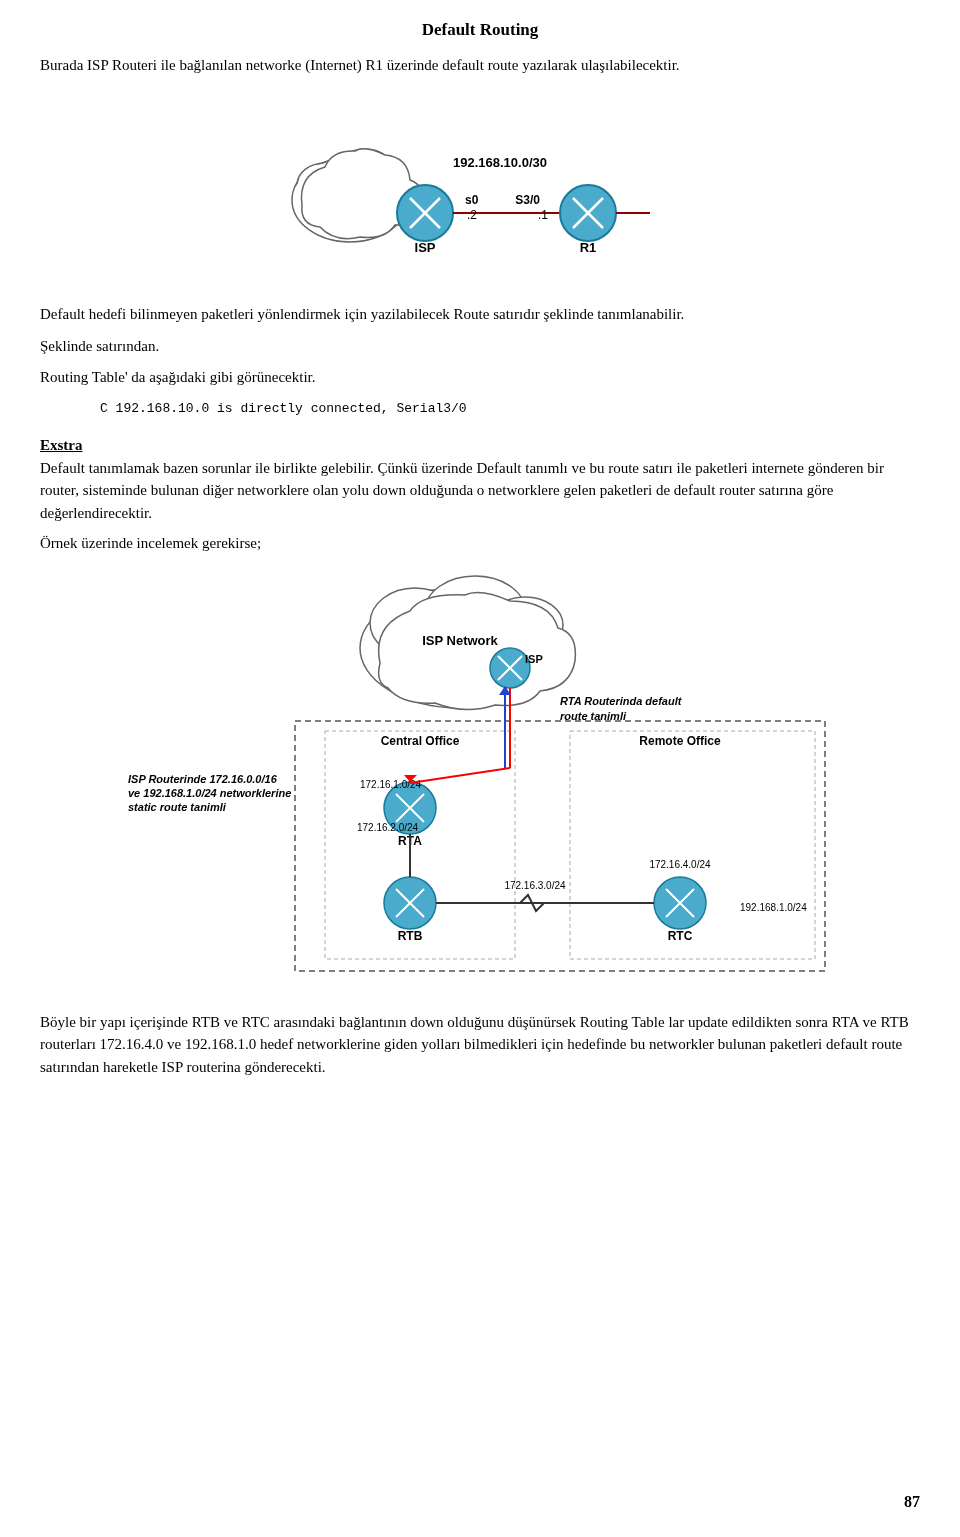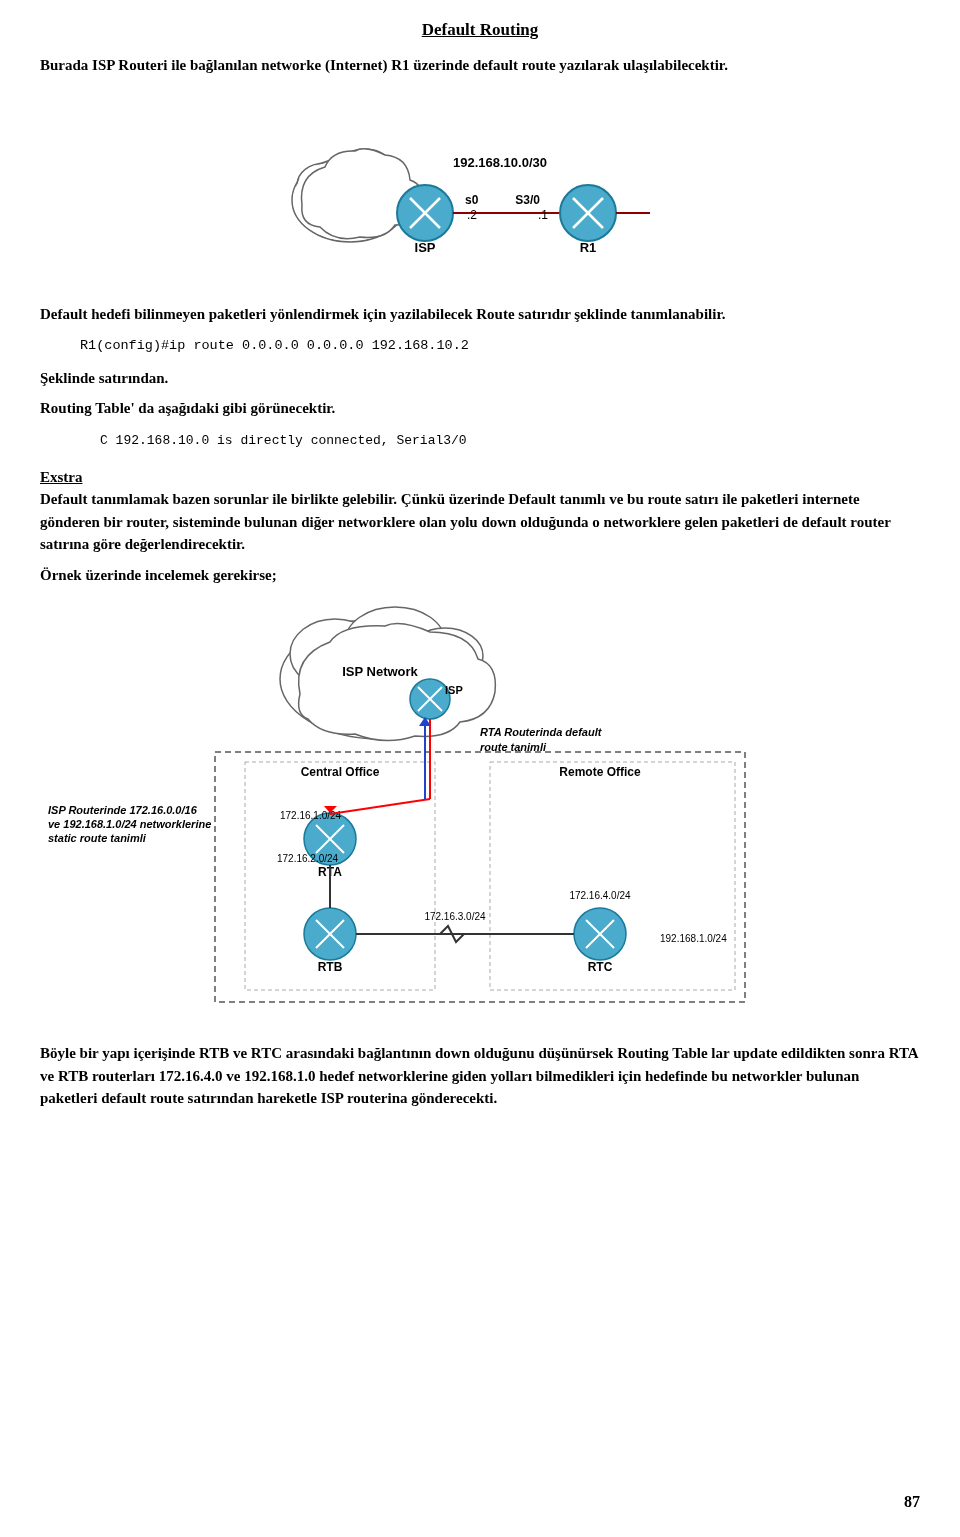--- a/index.html
+++ b/index.html
@@ -10,24 +10,23 @@
       color: #000;
       width: 960px;
       min-height: 1537px;
       padding: 20px 40px 40px 40px;
       position: relative;
     }
     h1.title {
       text-align: center;
       font-size: 17px;
       font-weight: bold;
-      text-decoration: underline;
       margin-bottom: 14px;
     }
-    p { line-height: 1.5; margin-bottom: 8px; font-weight: bold; }
+    p { line-height: 1.5; margin-bottom: 8px; }
     .network-diagram {
       display: flex;
       justify-content: center;
       margin: 18px 0 18px 0;
     }
     .diagram-svg { display: block; }
     .code-block {
       font-family: "Courier New", Courier, monospace;
       font-size: 13.5px;
       margin: 10px 0 10px 40px;
@@ -47,21 +46,21 @@
     }
     .page-number {
       position: absolute;
       bottom: 26px;
       right: 40px;
       font-size: 16px;
       font-weight: bold;
     }
     .second-diagram {
       display: flex;
-      justify-content: flex-start;
+      justify-content: center;
       margin: 18px 0;
       text-decoration: underline;
     }
   </style>
 </head>
 <body>
 
 <h1 class="title">Default Routing</h1>
 
 <p>Burada ISP Routeri ile bağlanılan networke (Internet) R1 üzerinde default route yazılarak ulaşılabilecektir.</p>
@@ -105,21 +104,20 @@
     <text x="197" y="124" text-anchor="start" font-size="12" font-family="Arial,sans-serif">.2</text>
 
     <text x="270" y="109" text-anchor="end" font-size="12" font-family="Arial,sans-serif" font-weight="bold">S3/0</text>
     <text x="278" y="124" text-anchor="end" font-size="12" font-family="Arial,sans-serif">.1</text>
   </svg>
 </div>
 
 <p>Default hedefi bilinmeyen paketleri yönlendirmek için yazilabilecek Route satırıdır şeklinde tanımlanabilir.</p>
 
 <div class="code-block">
-  <div>R1(config)#ip route 0.0.0.0 0.0.0.0 192.168.10.2</div>
 </div>
 
 <p>Şeklinde satırından.</p>
 
 <p>Routing Table' da aşağıdaki gibi görünecektir.</p>
 
 <div class="routing-table">
   <div>C       192.168.10.0 is directly connected, Serial3/0</div>
 </div>
 

